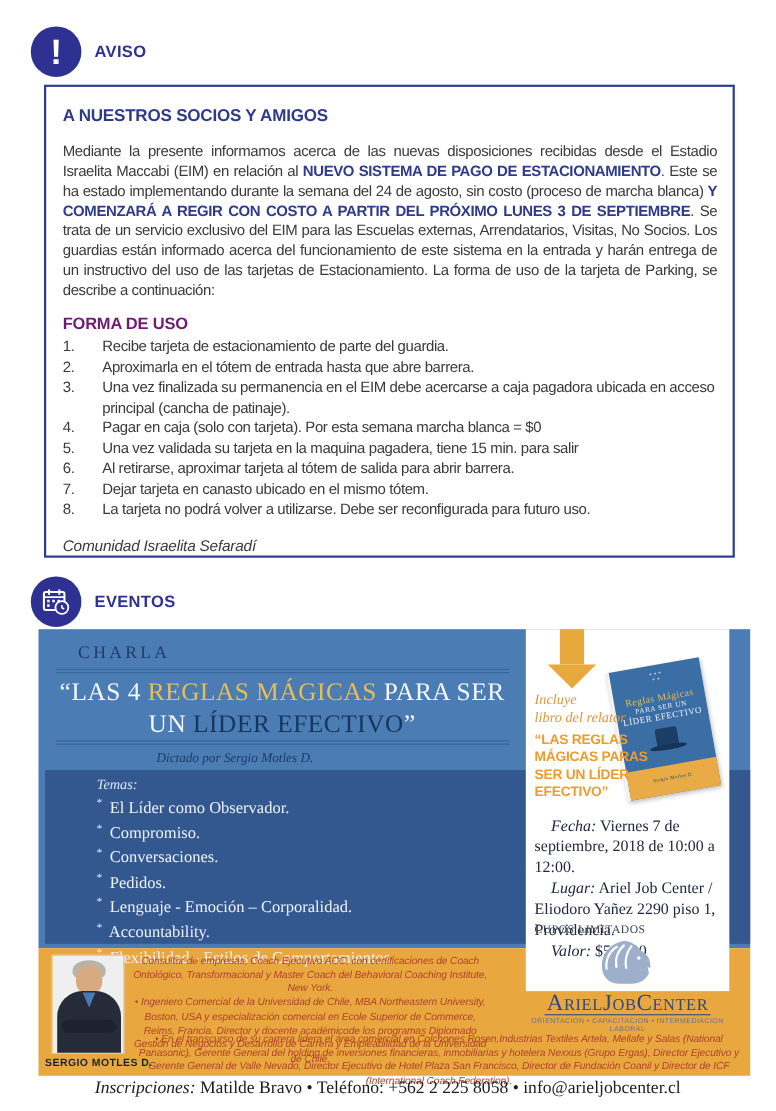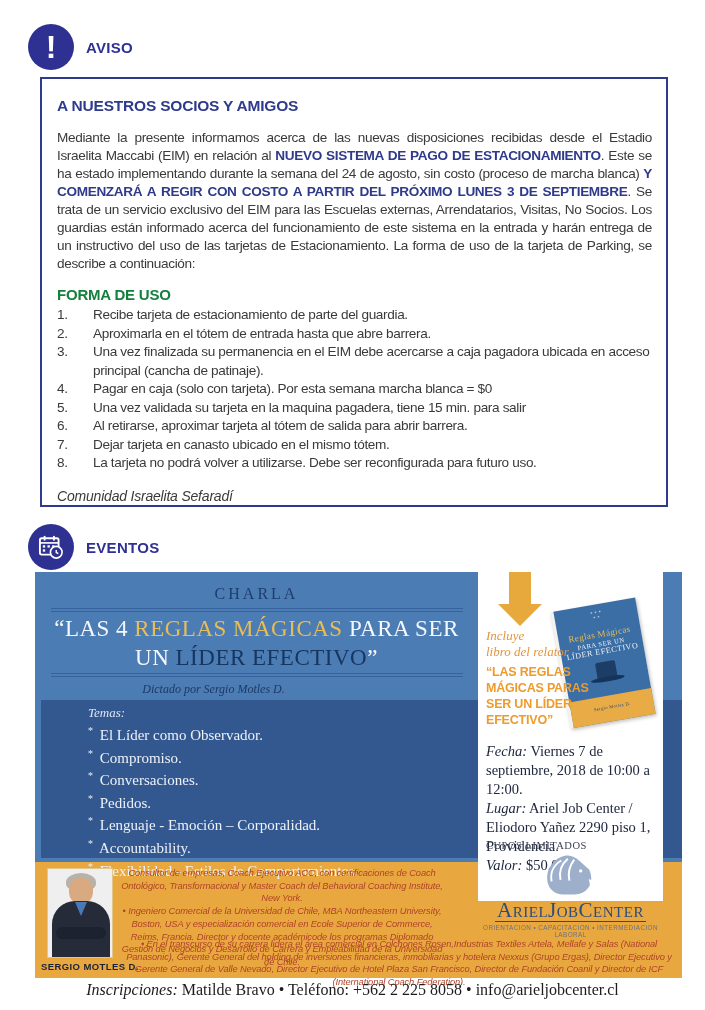--- a/index.html
+++ b/index.html
@@ -20,33 +20,33 @@
   .notice-box {
     position:absolute; left:40px; top:77px; width:628px; height:430px;
     border:2px solid #2e3a8c; background:#fff; padding:18px 14px 0 15px;
   }
   .notice-box h2 { color:#2e3a8c; font-size:15.5px; letter-spacing:-.2px; }
   .intro {
     margin-top:14px; font-size:13.6px; line-height:18px; color:#3a3a3a;
     letter-spacing:-.35px; text-align:justify;
   }
   .intro .b { color:#2e3a8c; font-weight:bold; }
-  .forma-heading { margin-top:13px; color:#15803d; font-size:15px; letter-spacing:-.2px; }
+  .forma-heading { margin-top:13px; color:#701a75; font-size:15px; letter-spacing:-.2px; }
   .steps { margin-top:3px; }
   .step { display:flex; font-size:13.6px; line-height:18.5px; color:#3a3a3a; letter-spacing:-.35px; }
   .step .num { width:36px; flex:0 0 auto; }
   .step .txt { flex:1; }
   .signature { margin-top:15px; font-style:italic; font-size:14px; color:#3a3a3a; letter-spacing:-.2px; }
   
   .flyer { position:absolute; left:35px; top:572px; width:647px; height:406px; }
   .band-top { position:absolute; left:0; top:0; width:100%; height:290px; background:#4c7cb4; }
   .band-dark { position:absolute; left:6px; top:128px; right:0; height:158px; background:#33588f; }
   .band-gold { position:absolute; left:0; top:290px; width:100%; height:116px; background:#e9a83f; }
-  .charla { position:absolute; left:0; top:13px; width:443px; text-align:center;
-    color:#1e3d6e; font-size:16px; letter-spacing:3px; font-family:"Liberation Serif",serif; }
+  .charla { position:absolute; left:0; top:13px; width:443px; 
+    color:#1e3d6e; font-size:16px; letter-spacing:3px; font-family:"Liberation Serif",serif;padding-left:36px; }
   .rule { position:absolute; left:16px; width:412px; height:4px;
     border-top:1px solid #35629c; border-bottom:1px solid #35629c; }
   .rule.r1 { top:36px; } .rule.r2 { top:101px; }
   .flyer-title { position:absolute; left:0; top:42px; width:443px; text-align:center;
     font-family:"Liberation Serif",serif; font-size:23px; line-height:29px; letter-spacing:.5px; }
   .flyer-title .white { color:#f4f7fb; }
   .flyer-title .gold  { color:#e9bd55; }
   .flyer-title .navy  { color:#16355f; }
   .dictado { position:absolute; left:0; top:110px; width:357px; text-align:center;
     font-style:italic; font-size:12px; color:#1c3a66; font-family:"Liberation Serif",serif; }
@@ -74,21 +74,21 @@
   .hat .crown { position:absolute; left:7px; top:0; width:20px; height:16px; background:#1c3d66; border-radius:2px 2px 0 0; }
   .hat .brim { position:absolute; left:0; top:15px; width:34px; height:5px; background:#16345a; border-radius:50%/60%; }
   .book-band { position:absolute; left:0; bottom:0; width:100%; height:26px; background:#e9ab45; }
   .book-author { margin-top:9px; color:#274a7c; font-size:4.5px; letter-spacing:.4px; }
   .incluye { position:absolute; left:8px; top:56px; color:#e2953f; font-style:italic;
     font-size:13px; line-height:16px; font-family:"Liberation Serif",serif; }
   .incluye-quote { position:absolute; left:8px; top:92px; color:#ee9b2d; font-weight:bold;
     font-size:12.5px; line-height:16px; letter-spacing:-.2px; }
   .details { position:absolute; left:8px; top:170px; width:172px;
     font-family:"Liberation Serif",serif; font-size:14.5px; line-height:19px; color:#20283f; }
-  .details .lbl { font-style:italic; }
+  .details .lbl { font-style:italic;margin-left:15px; }
   .cupos { position:absolute; left:8px; top:268px; font-family:"Liberation Serif",serif;
     font-size:10.5px; letter-spacing:.5px; color:#3a3f52;text-align:center; }
   .logo { position:absolute; left:0; top:282px; width:185px; text-align:center; }
   .logo-name { color:#2c4b7e; font-family:"Liberation Serif",serif; font-variant:small-caps;
     font-size:21px; letter-spacing:.5px; line-height:20px;
     border-bottom:1.5px solid #2c4b7e; display:inline-block; padding:0 2px 1px 2px; }
   .logo-tagline { color:#6b7180; font-size:6.3px; letter-spacing:.45px; margin-top:2px; }
   
   .photo { position:absolute; left:12px; top:296px; width:66px; height:90px; background:#efefef;
     overflow:hidden; border:1px solid #e2c78b; }

